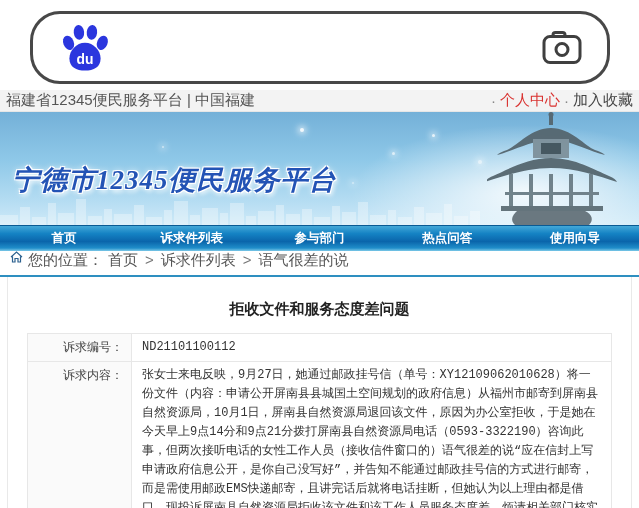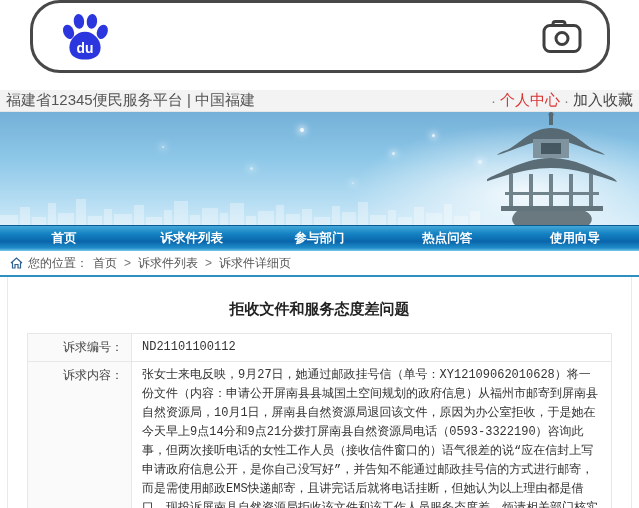--- a/index.html
+++ b/index.html
@@ -3,21 +3,21 @@
 <meta charset="utf-8">
 <style>
   * { margin:0; padding:0; box-sizing:border-box; }
   html,body { background:#fff; }
   body { font-family:"Liberation Sans", sans-serif; }
   .page { position:relative; width:639px; height:508px; overflow:hidden; background:#fff; }
 
   
   .search-section { height:90px; background:#fff; position:relative; }
   .search-bar {
-    position:absolute; left:30px; top:0; width:580px; height:73px;
+    position:absolute; left:30px; top:11px; width:580px; height:73px;
     background:#fff; border:3px solid #484848; border-radius:30px;
     display:flex; align-items:center;
   }
   .baidu-logo { margin-left:26px; width:52px; height:52px; display:flex; align-items:center; }
   .search-input { flex:1; border:none; outline:none; height:40px; font-size:18px; background:transparent; }
   .camera-btn { margin-right:24px; width:42px; height:36px; display:flex; align-items:center; justify-content:center; cursor:pointer; }
 
   
   .topbar {
     height:22px; background:#f3f3f3; border-bottom:1px solid #e6e6e6;
@@ -56,21 +56,21 @@
     background:linear-gradient(180deg,#44a8d8 0%, #1583c4 30%, #0a65ab 62%, #1f8dc9 88%, #7cc8e8 100%);
   }
   .nav-item {
     flex:1; display:flex; align-items:center; justify-content:center;
     color:#fff; font-size:12.5px; font-weight:bold; text-decoration:none; cursor:pointer;
   }
 
   
   .breadcrumb {
     height:26px; background:#fff; border-bottom:2px solid #2e8fc0;
-    display:flex; align-items:center; font-size:12px; color:#555; padding-left:10px; gap:5px;
+    display:flex; align-items:flex-start; font-size:15px; color:#555; padding-left:10px; gap:5px;
   }
   .breadcrumb a { color:#555; text-decoration:none; cursor:pointer; }
   .crumb-sep { color:#777; margin:0 2px; }
   .home-ico { display:flex; align-items:center; }
 
   
   .main {
     margin:0 7px; background:#fff; min-height:260px;
     border-left:1px solid #e9e9e9; border-right:1px solid #e9e9e9;
     padding-top:23px;
@@ -168,20 +168,21 @@
           <rect x="470" y="16" width="10" height="14"></rect>
       </g>
     </svg>
     <span class="sparkle" style="left:300px; top:16px; width:4px; height:4px; opacity:.9;"></span>
     <span class="sparkle" style="left:392px; top:40px; width:3px; height:3px; opacity:.7;"></span>
     <span class="sparkle" style="left:250px; top:55px; width:3px; height:3px; opacity:.55;"></span>
     <span class="sparkle" style="left:162px; top:34px; width:2px; height:2px; opacity:.6;"></span>
     <span class="sparkle" style="left:432px; top:22px; width:3px; height:3px; opacity:.8;"></span>
     <span class="sparkle" style="left:352px; top:70px; width:2px; height:2px; opacity:.5;"></span>
     <span class="sparkle" style="left:478px; top:48px; width:4px; height:4px; opacity:.6;"></span>
+    <div class="banner-title">宁德市12345便民服务平台</div>
     <svg class="pavilion" width="130" height="113" viewBox="0 0 130 113">
       <g opacity="0.95">
         <rect x="62" y="1" width="4" height="12" fill="#55666f"></rect>
         <circle cx="64" cy="2.5" r="2.5" fill="#55666f"></circle>
         <path d="M10,43 C24,40 44,28 64,28 C84,28 104,40 118,43 C116,41 112,39 108,38 C98,34 84,16 64,16 C44,16 30,34 20,38 C16,39 12,41 10,43 Z" fill="#55666f"></path>
         <rect x="46" y="27" width="36" height="19" fill="#7e919b"></rect>
         <rect x="54" y="31" width="20" height="11" fill="#41525a"></rect>
         <path d="M-2,70 C16,64 40,56 64,56 C88,56 112,64 130,70 C129,68 127,66 122,64 C108,58 88,46 64,46 C40,46 20,58 6,64 C1,66 -1,68 -2,70 Z" fill="#55666f"></path>
         <rect x="22" y="62" width="4" height="33" fill="#6b7d86"></rect>
         <rect x="42" y="62" width="4" height="33" fill="#6b7d86"></rect>
@@ -207,21 +208,21 @@
     <span class="home-ico">
       <svg width="13" height="12" viewBox="0 0 13 12">
         <path d="M1,6 L6.5,1 L12,6 M2.5,5.5 L2.5,11 L5,11 L5,7.5 L8,7.5 L8,11 L10.5,11 L10.5,5.5" fill="none" stroke="#2c618f" stroke-width="1.2"></path>
       </svg>
     </span>
     <span>您的位置：</span>
     <a>首页</a>
     <span class="crumb-sep">&gt;</span>
     <a>诉求件列表</a>
     <span class="crumb-sep">&gt;</span>
-    <span>诉求件详细页</span>
+    <span>语气很差的说</span>
   </div>
 
   <div class="main">
     <div class="page-title">拒收文件和服务态度差问题</div>
     <table class="detail-table">
       <tbody>
           <tr>
         <th>诉求编号：</th>
         <td>ND21101100112</td>
       </tr>

